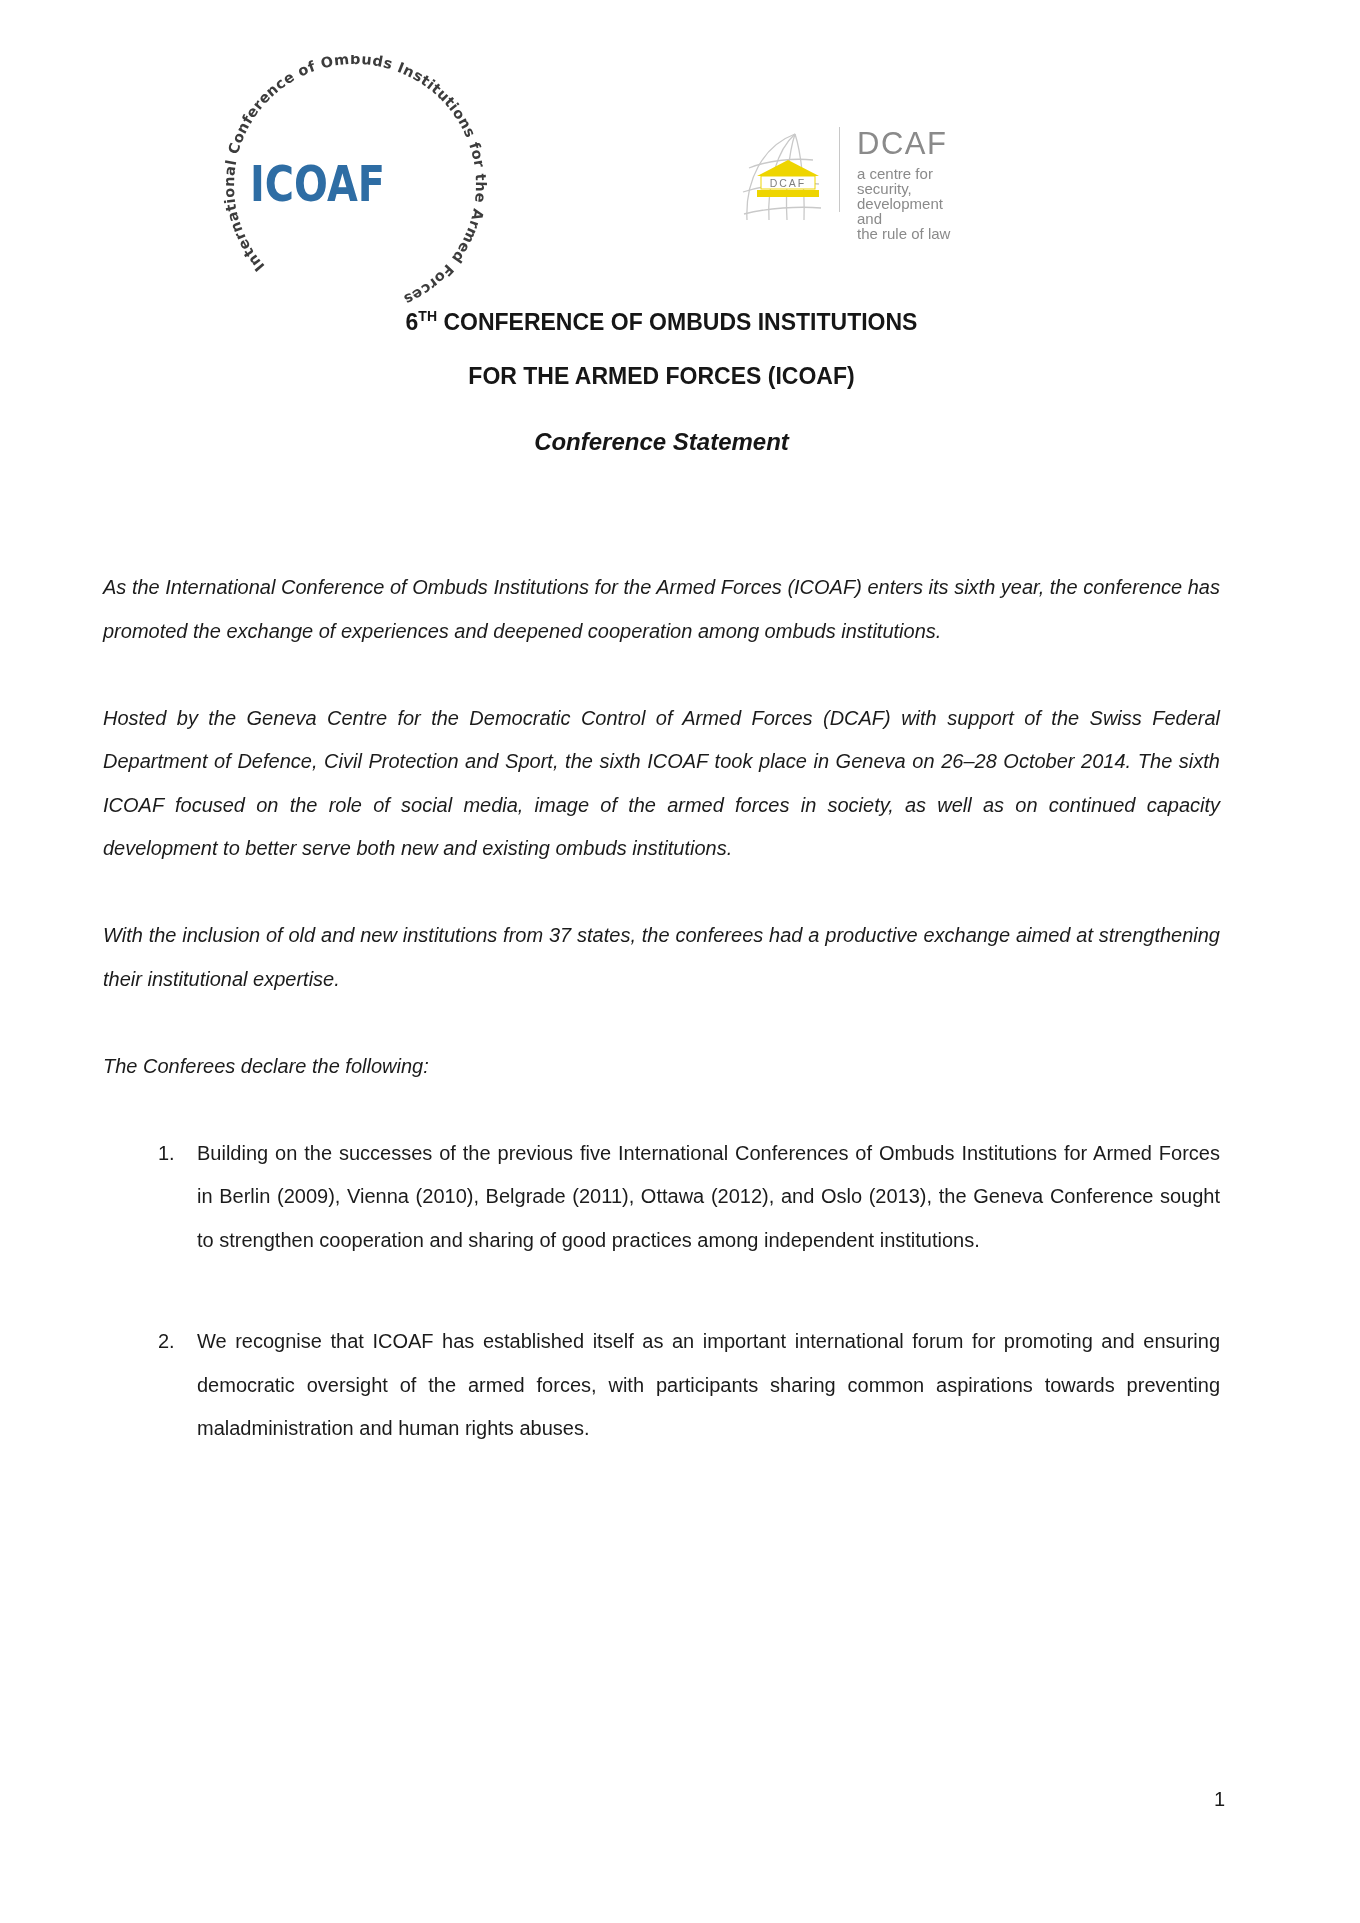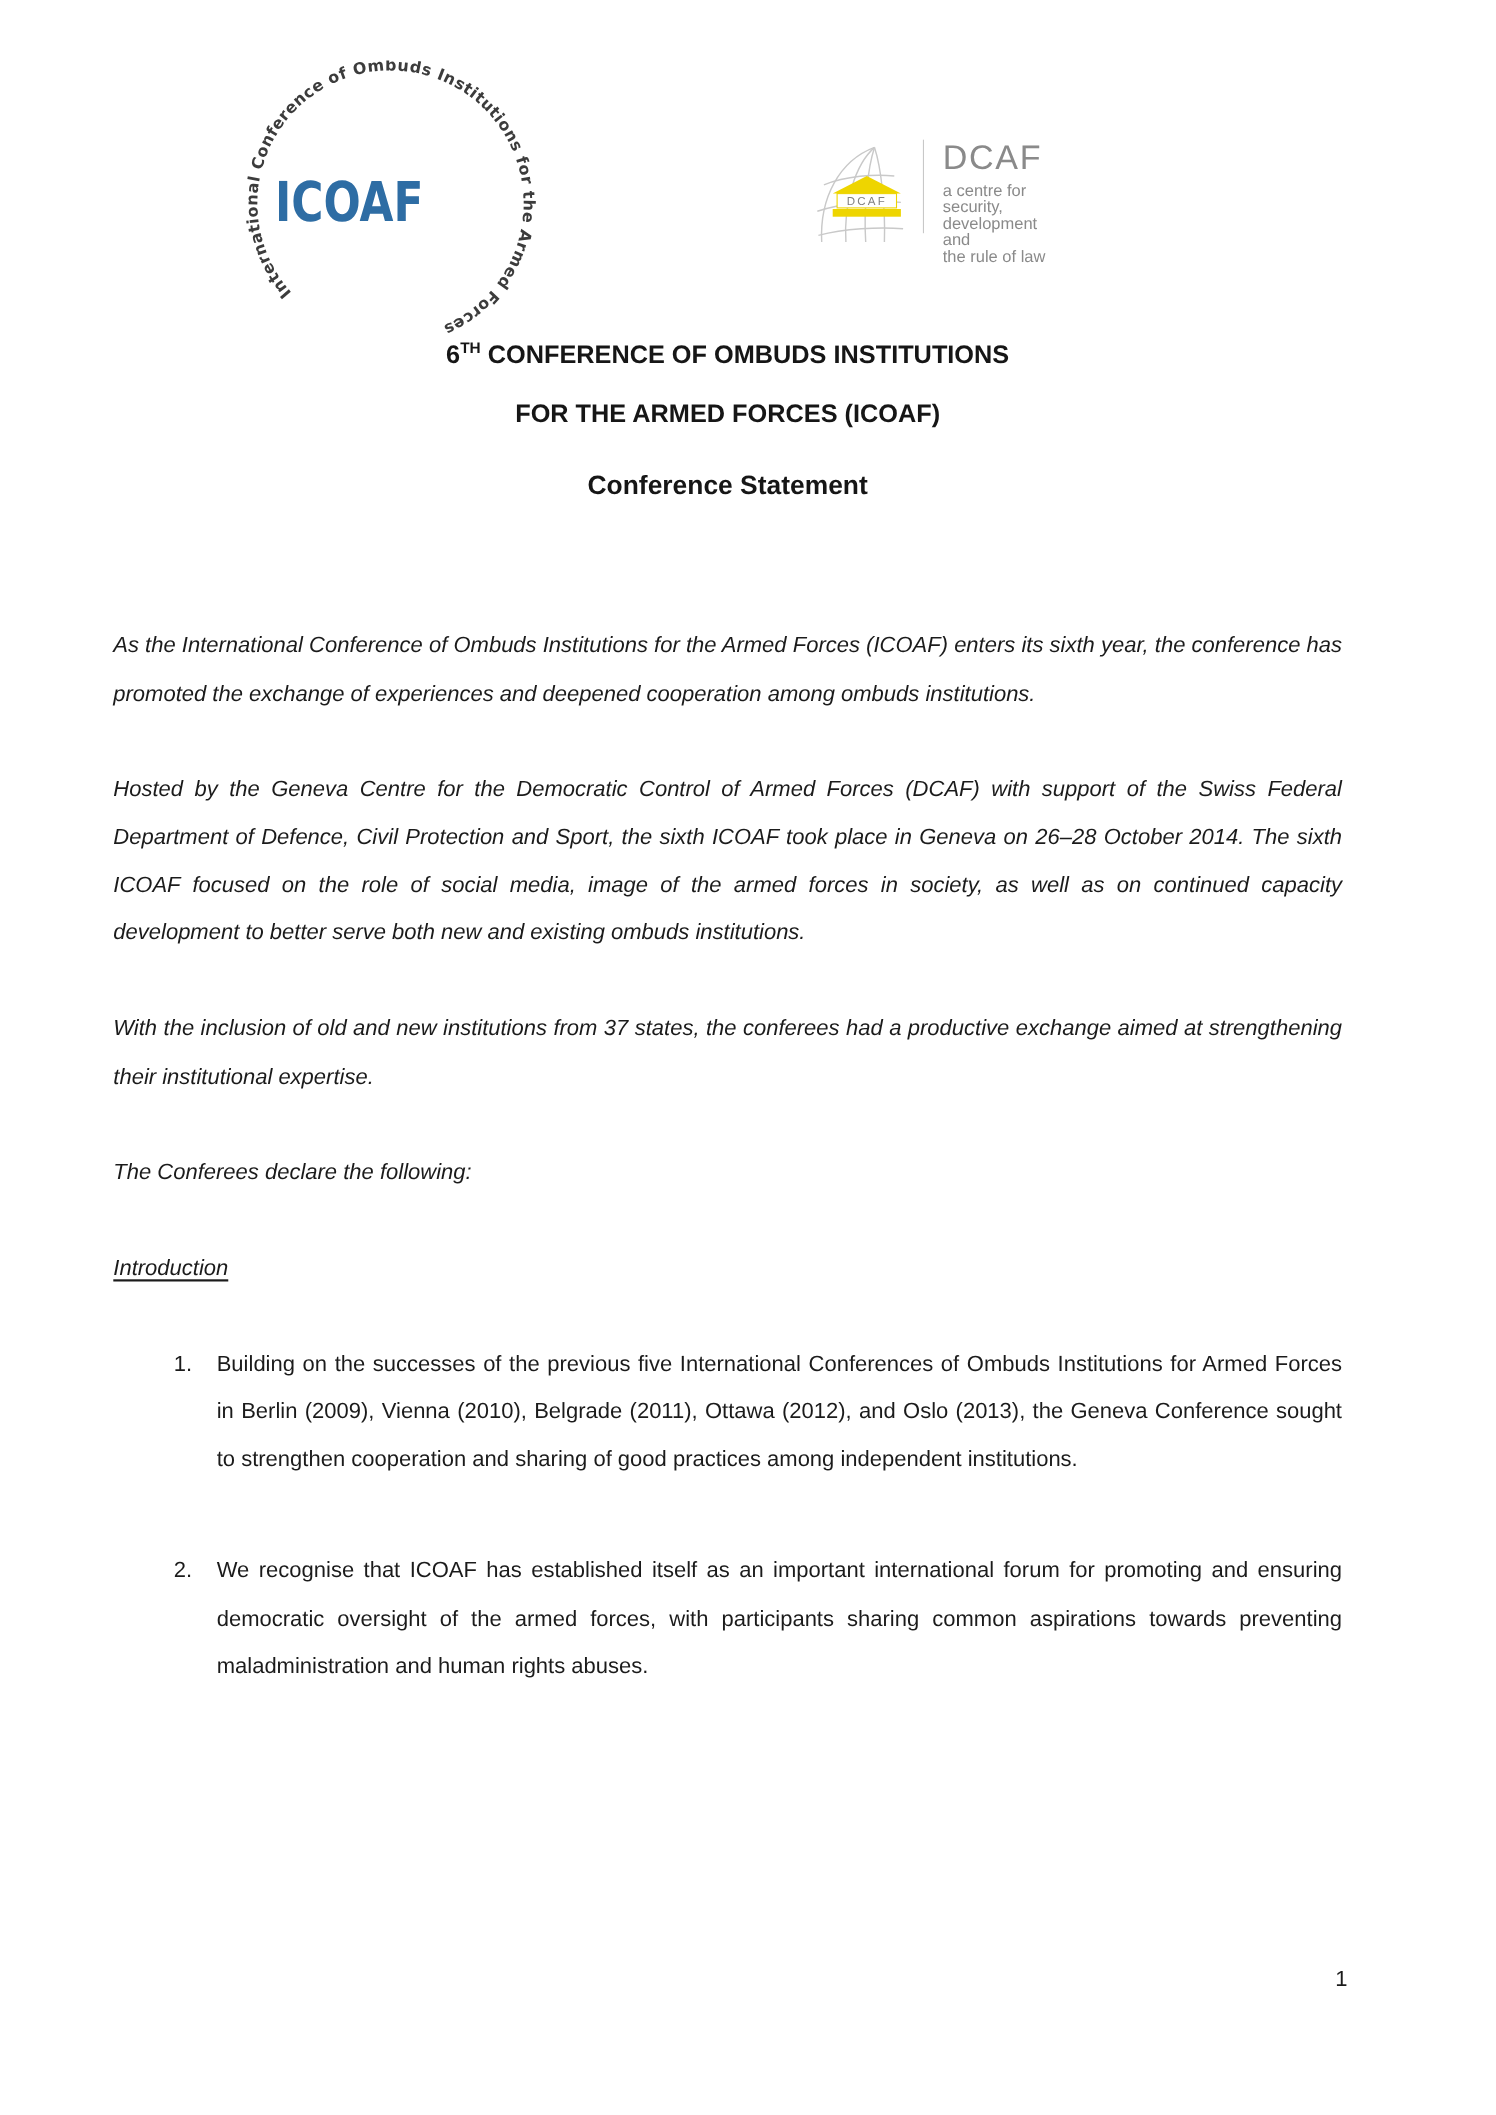--- a/index.html
+++ b/index.html
@@ -21,21 +21,21 @@
   .dcaf-logo { position: absolute; left: 733px; top: 127px; width: 230px; height: 95px; }
   .dcaf-globe { position: absolute; left: 0; top: 3px; }
   .dcaf-divider { position: absolute; left: 106px; top: 0; width: 1px; height: 85px; background: #c8c8c8; }
   .dcaf-wordmark { position: absolute; left: 124px; top: 0px; font-size: 31px; color: #8a8a8a; letter-spacing: 1.5px; line-height: 34px; }
   .dcaf-tagline { position: absolute; left: 124px; top: 39px; font-size: 15px; line-height: 15px; color: #8a8a8a; }
 
   
   .title-block { position: absolute; left: 103px; top: 286px; width: 1117px; text-align: center; }
   .title-line { font-size: 23px; font-weight: bold; line-height: 60px; height: 60px; color: #161616; }
   .title-line sup { font-size: 14px; }
-  .subtitle { font-size: 24px; font-weight: bold; line-height: 60px; height: 60px; margin-top: 6px; color: #161616; }
+  .subtitle { font-size: 24px; font-weight: bold; font-style: italic; line-height: 60px; height: 60px; margin-top: 6px; color: #161616; }
 
   
   .body-block { position: absolute; left: 103px; top: 566px; width: 1117px; font-size: 20px; line-height: 43.5px; }
   .body-block p { margin: 0 0 43.5px 0; text-align: justify; font-style: italic; }
   .section-heading { margin: 0 0 43.5px 0; text-decoration: underline; text-underline-offset: 4px; }
   .doc-list { margin: 0; padding: 0; }
   .doc-list .item { position: relative; padding-left: 94px; text-align: justify; }
   .doc-list .item-first { margin-bottom: 58px; }
   .doc-list .num { position: absolute; left: 55px; top: 0; }
 
@@ -89,21 +89,20 @@
     <div class="title-line">FOR THE ARMED FORCES (ICOAF)</div>
     <div class="subtitle">Conference Statement</div>
   </div>
 
   <div class="body-block">
     <p>As the International Conference of Ombuds Institutions for the Armed Forces (ICOAF) enters its sixth year, the conference has promoted the exchange of experiences and deepened cooperation among ombuds institutions.</p>
     <p>Hosted by the Geneva Centre for the Democratic Control of Armed Forces (DCAF) with support of the Swiss Federal Department of Defence, Civil Protection and Sport, the sixth ICOAF took place in Geneva on 26–28 October 2014. The sixth ICOAF focused on the role of social media, image of the armed forces in society, as well as on continued capacity development to better serve both new and existing ombuds institutions.</p>
     <p>With the inclusion of old and new institutions from 37 states, the conferees had a productive exchange aimed at strengthening their institutional expertise.</p>
     <p>The Conferees declare the following:</p>
 
-    <p class="section-heading">Introduction</p>
 
     <div class="doc-list">
       <div class="item item-first">
         <span class="num">1.</span><span>Building on the successes of the previous five International Conferences of Ombuds Institutions for Armed Forces in Berlin (2009), Vienna (2010), Belgrade (2011), Ottawa (2012), and Oslo (2013), the Geneva Conference sought to strengthen cooperation and sharing of good practices among independent institutions.</span>
       </div>
       <div class="item">
         <span class="num">2.</span><span>We recognise that ICOAF has established itself as an important international forum for promoting and ensuring democratic oversight of the armed forces, with participants sharing common aspirations towards preventing maladministration and human rights abuses.</span>
       </div>
     </div>
   </div>

